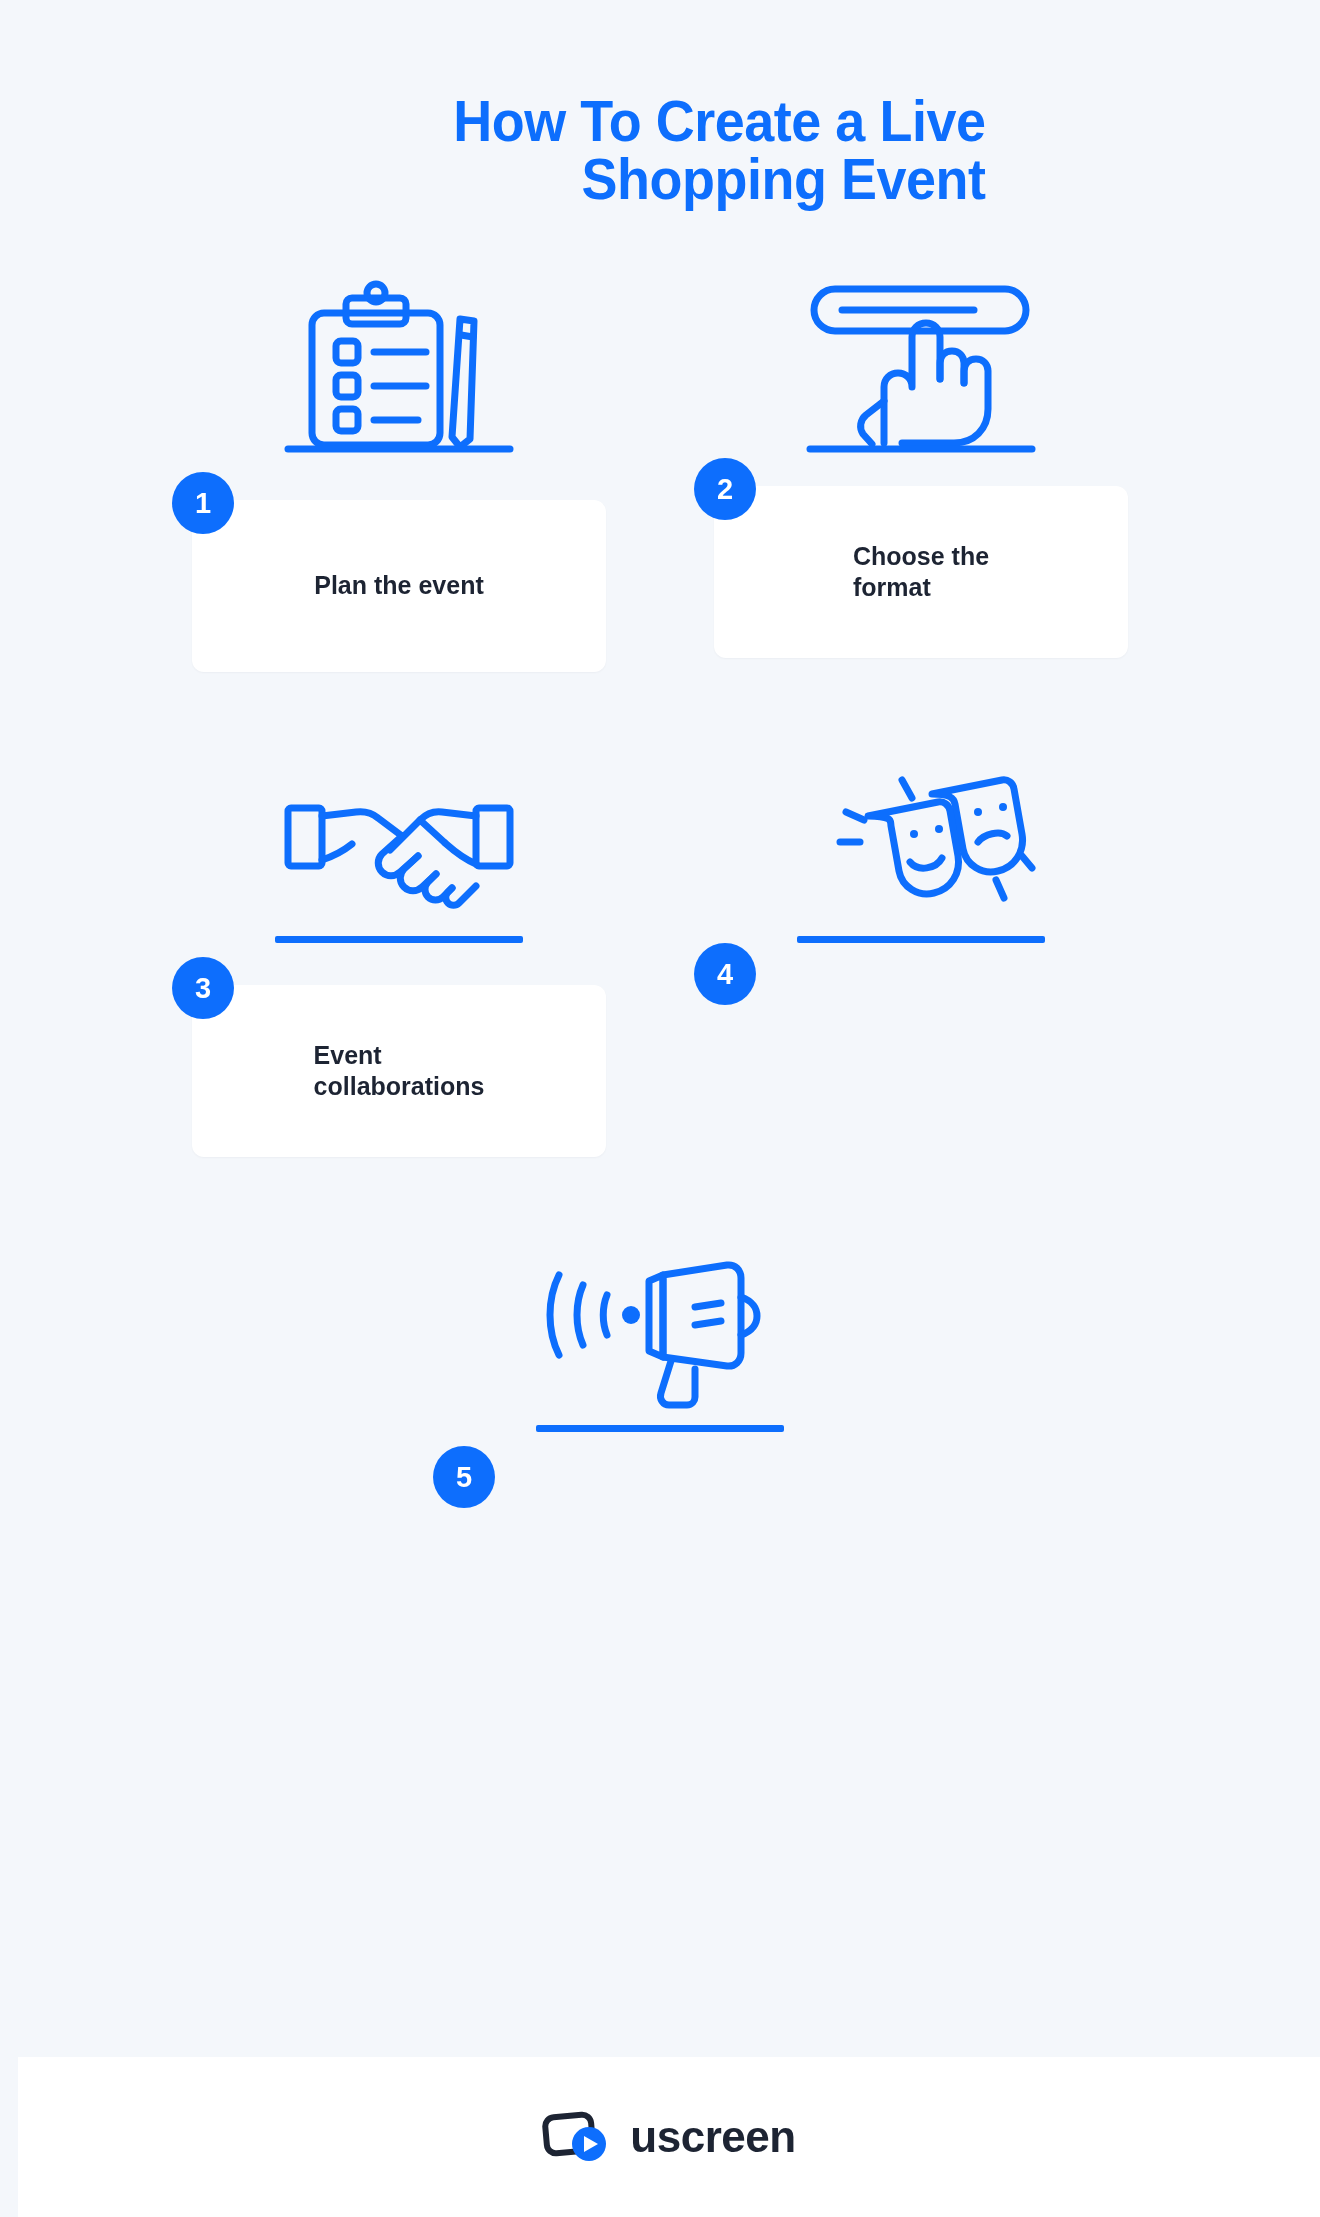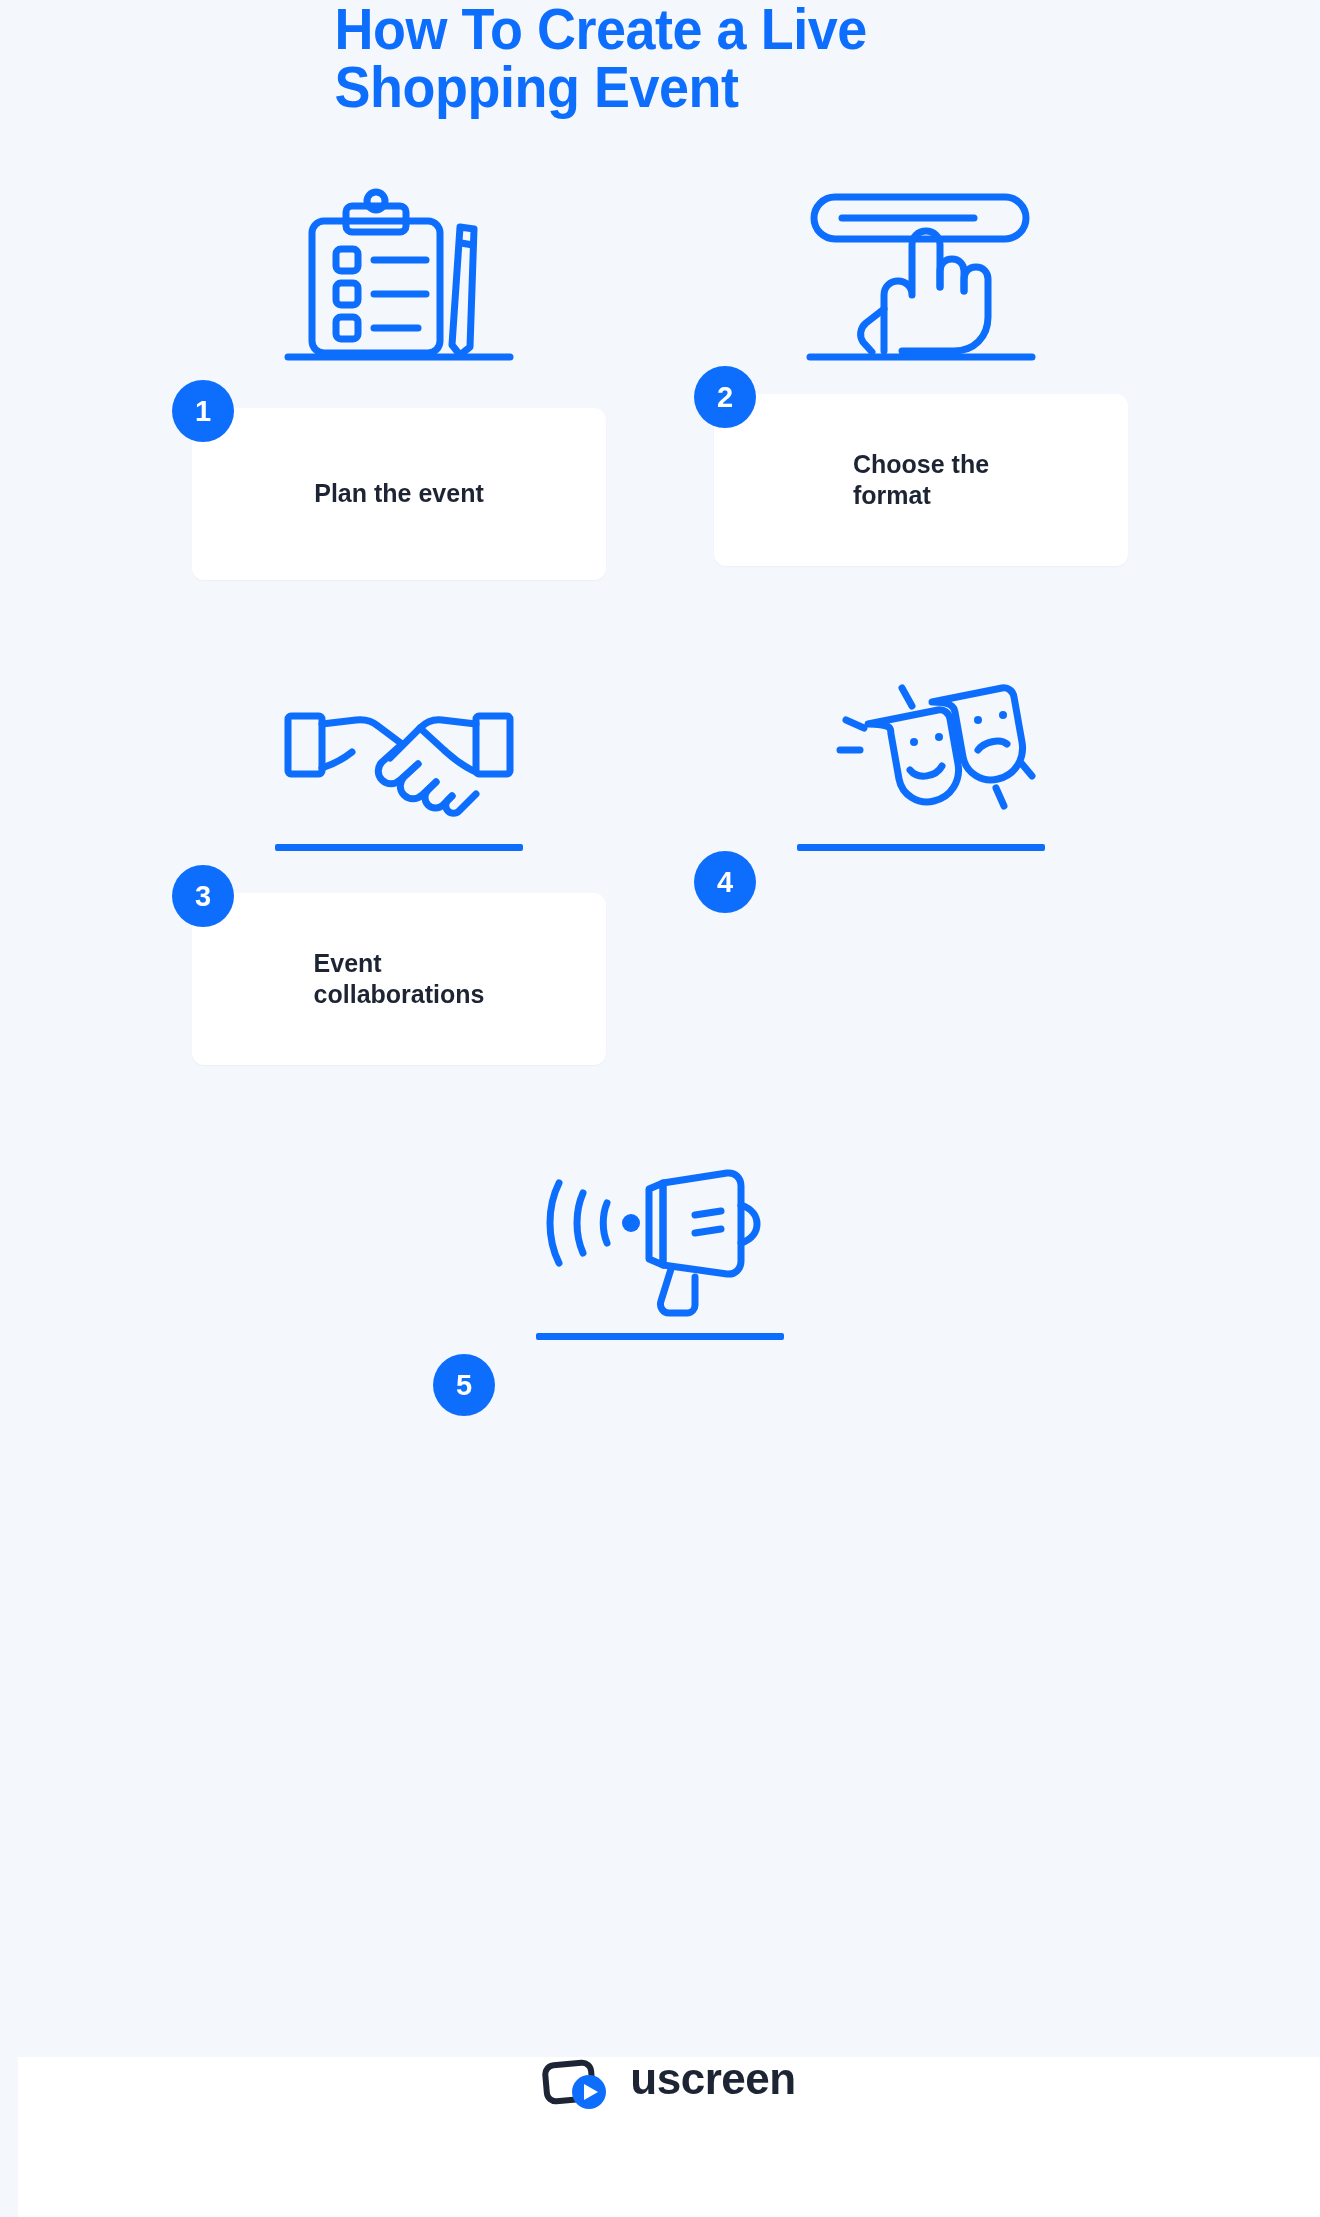--- a/index.html
+++ b/index.html
@@ -19,21 +19,22 @@
     position: relative;
     width: 1320px;
     height: 2217px;
     background: #f4f7fb;
     display: flex;
     flex-direction: column;
   }
 
   
   .title-wrap {
-    text-align: left;
+    padding-top: 92px;
+    text-align: right;
   }
   .title {
     color: #0d6efd;
     font-family: "Liberation Sans Narrow", "Liberation Sans", sans-serif;
     font-weight: bold;
     font-size: 58px;
     line-height: 1.0;
     letter-spacing: -0.5px;
     margin: 0 auto;
     max-width: 700px;
@@ -128,21 +129,21 @@
 
   
   .step.up .card-zone { margin-top: 0; }
   .step.up .card { top: 28px; }
 
   
   .footer {
     height: 160px;
     background: #ffffff;
     display: flex;
-    align-items: flex-start;
+    align-items: center;
     justify-content: center;
     gap: 18px;
     flex: 0 0 auto;
     margin-left: 18px;
   }
   .logo-mark {
     position: relative;
     width: 70px;
     height: 56px;
   }

